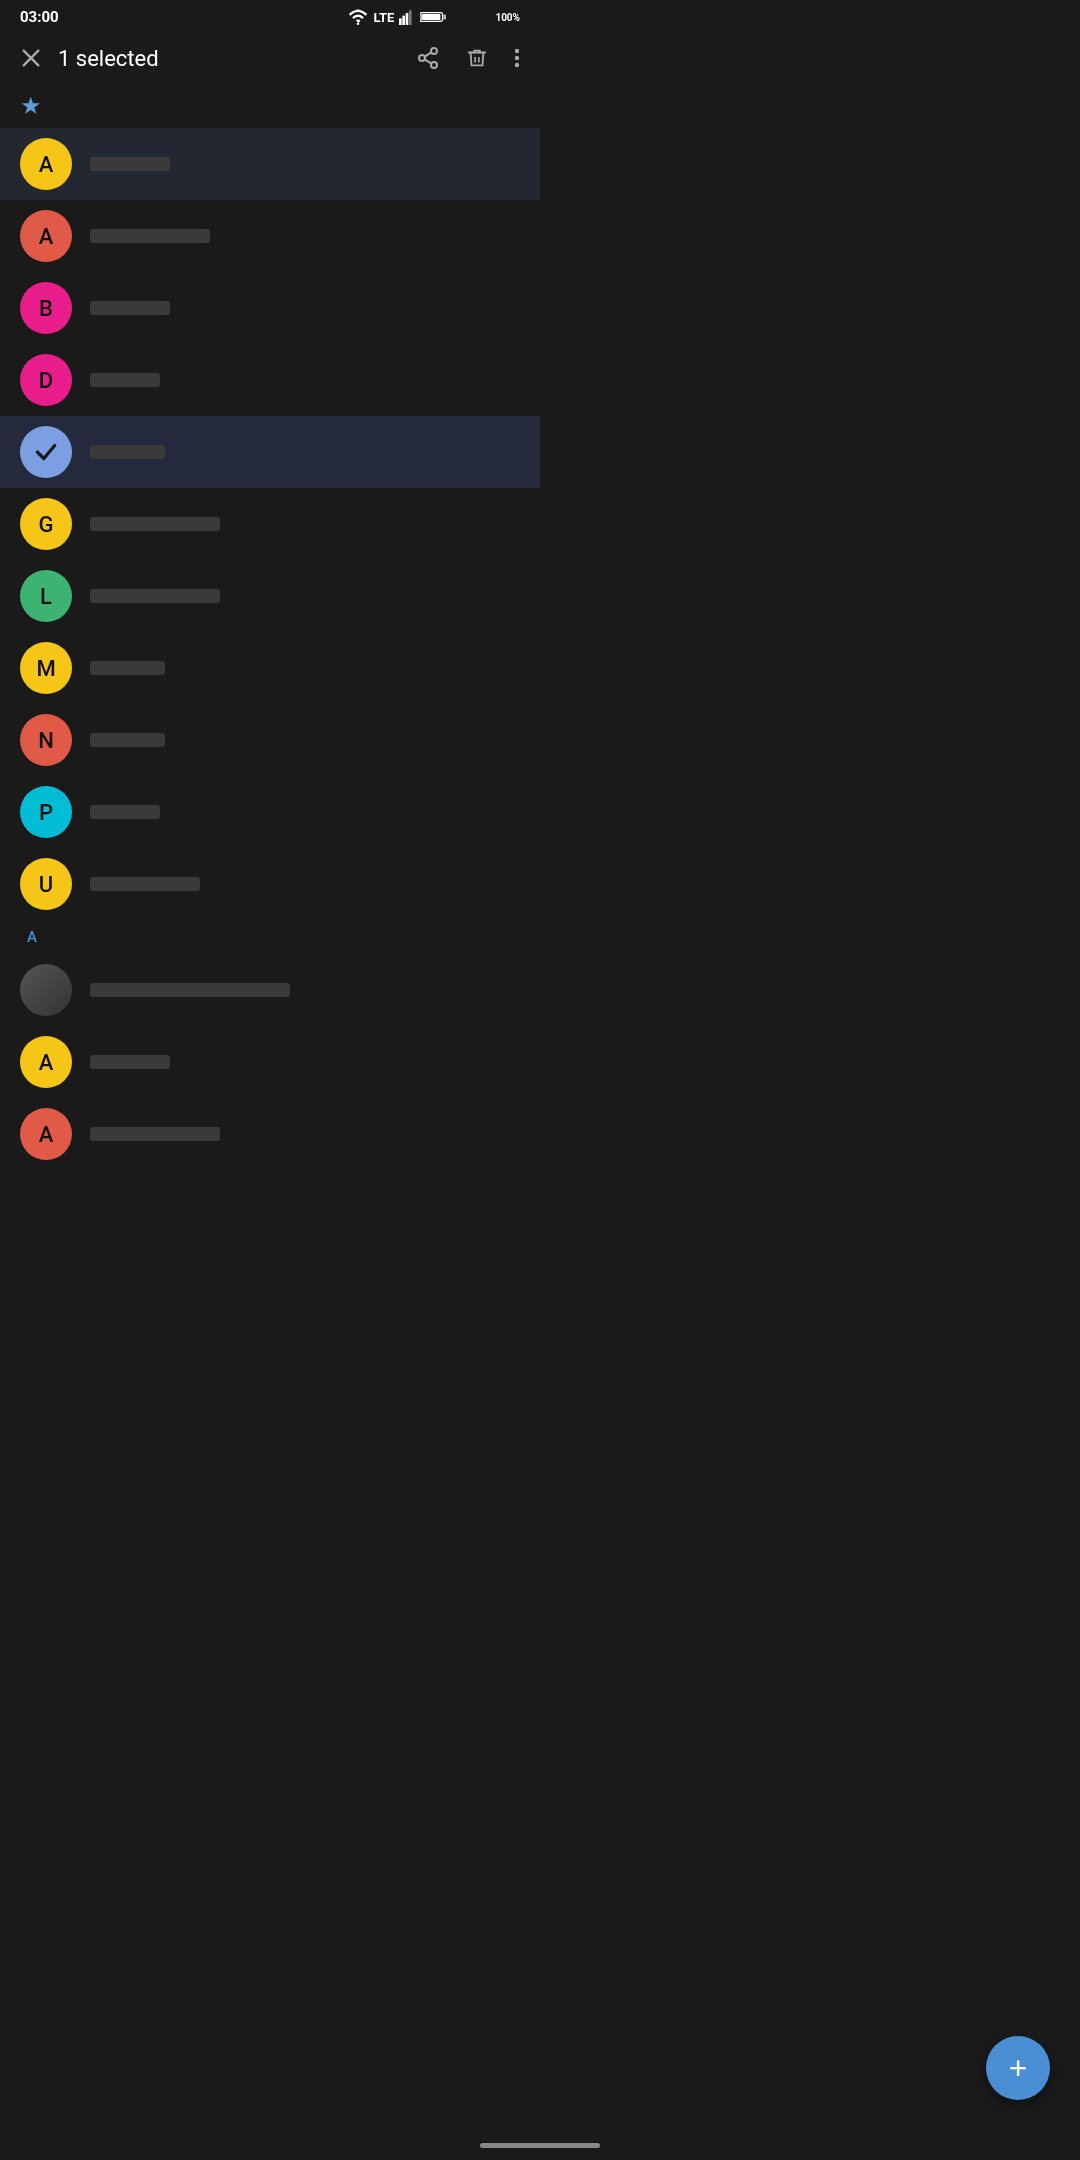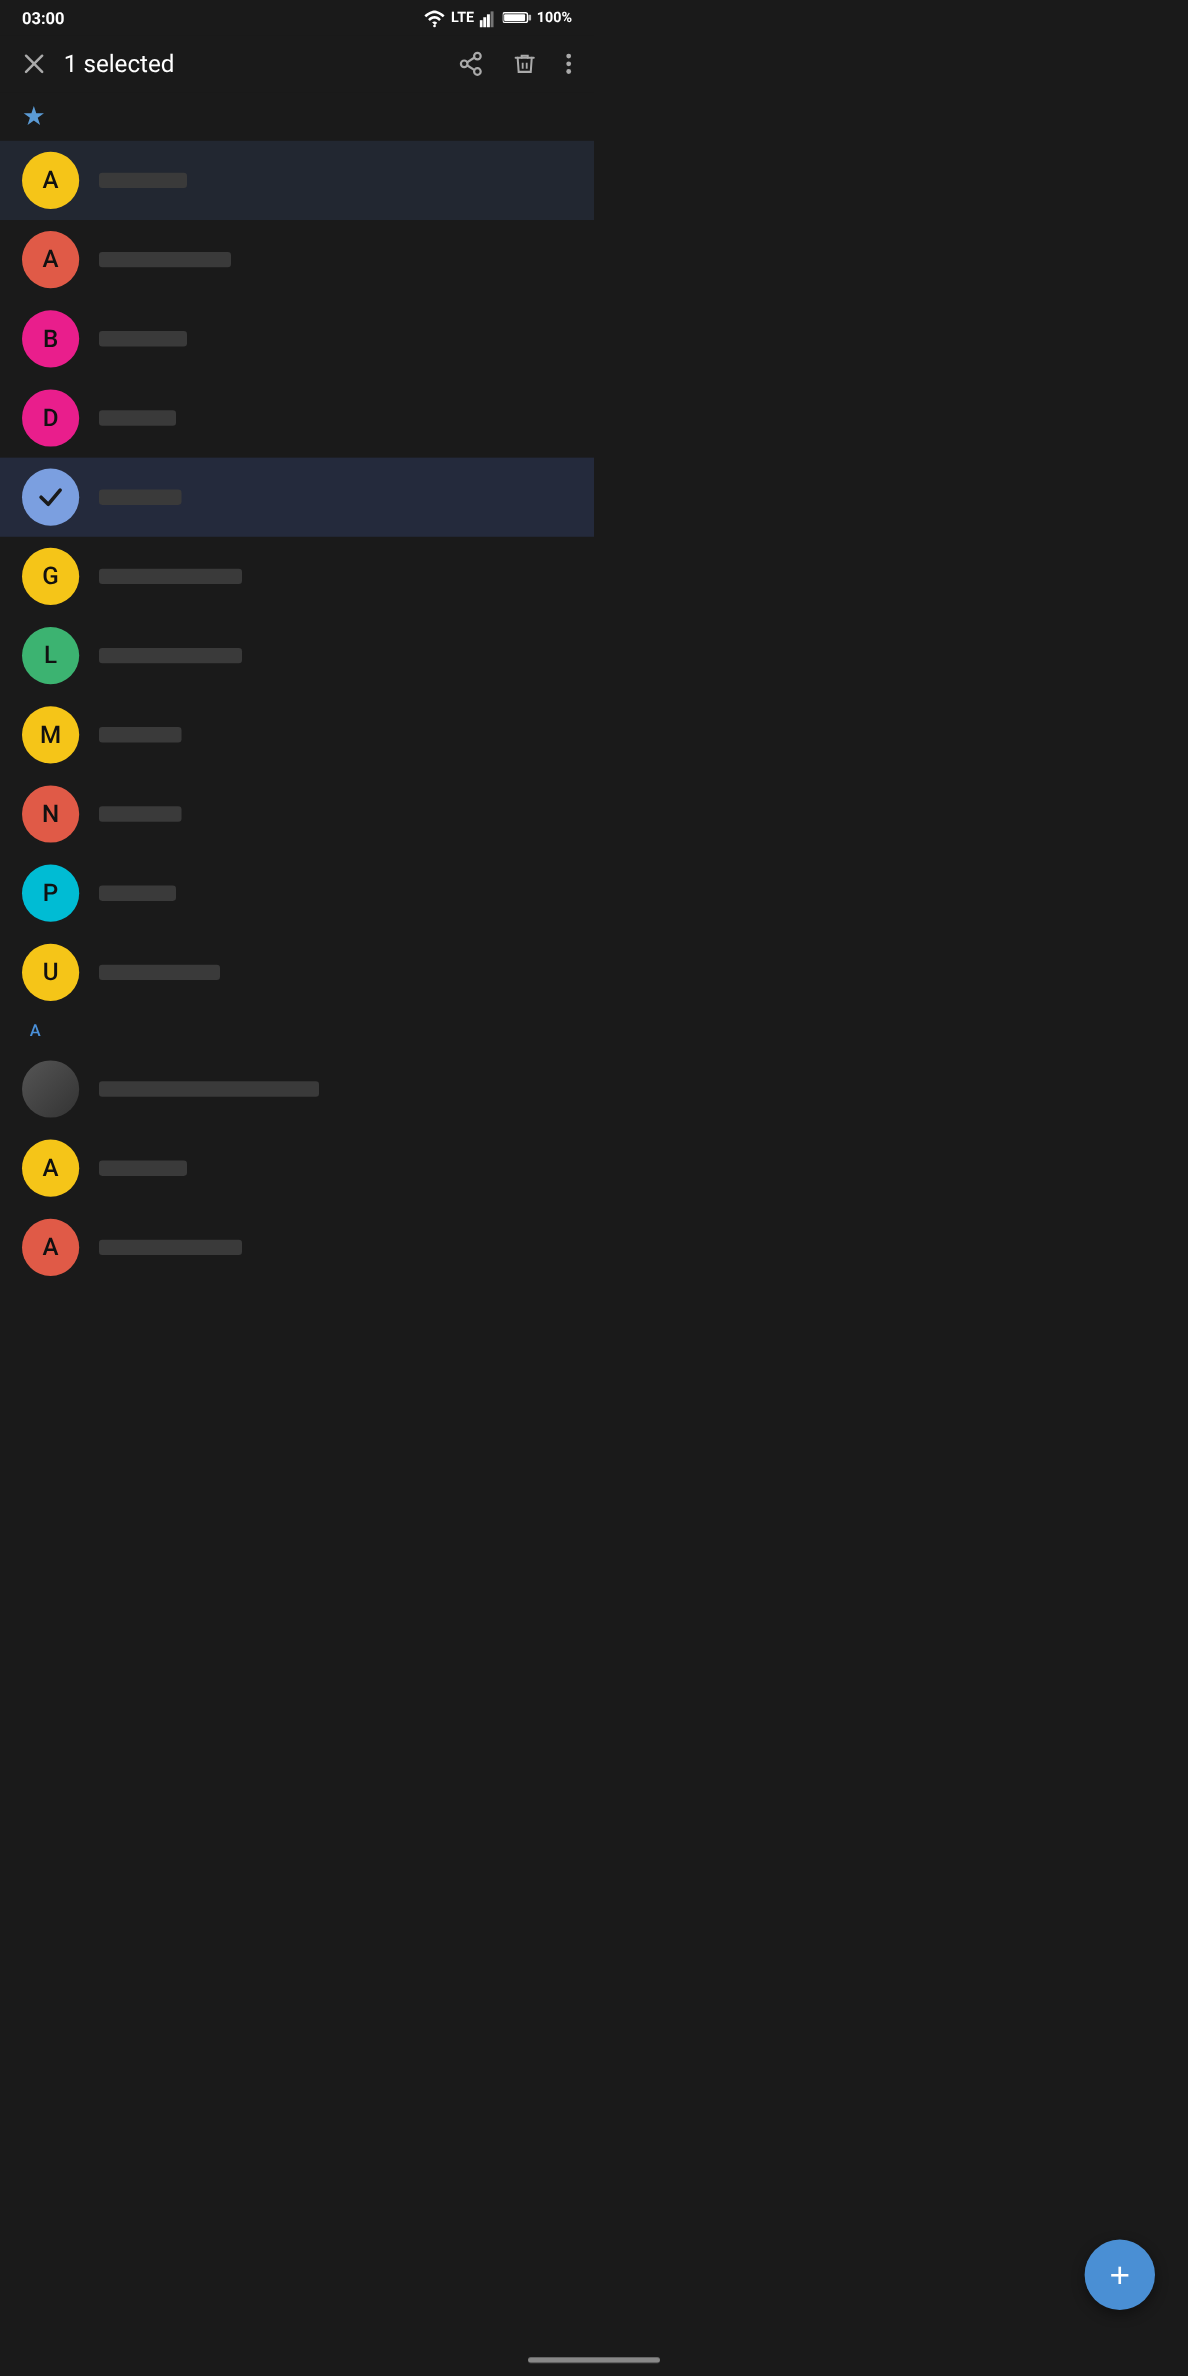--- a/index.html
+++ b/index.html
@@ -17,21 +17,21 @@
     
     .status-bar {
       display: flex;
       justify-content: space-between;
       align-items: center;
       padding: 8px 20px 6px;
       font-size: 15px;
       font-weight: 600;
     }
     .status-time { font-size: 15px; font-weight: 700; color: #fff; }
-    .status-icons { display: flex; align-items: flex-start; gap: 5px; }
+    .status-icons { display: flex; align-items: center; gap: 5px; }
     .status-icons span { font-size: 13px; color: #fff; }
 
     
     .action-bar {
       display: flex;
       align-items: center;
       padding: 10px 16px;
       gap: 12px;
       background: #1a1a1a;
     }
@@ -184,21 +184,21 @@
       <rect x="5" y="10" width="4" height="14" fill="white"></rect>
       <rect x="10" y="6" width="4" height="18" fill="white"></rect>
       <rect x="15" y="2" width="4" height="22" fill="white" opacity="0.4"></rect>
     </svg>
 
     <svg width="26" height="14" viewBox="0 0 30 14">
       <rect x="0" y="2" width="26" height="10" rx="2" ry="2" stroke="white" stroke-width="1.5" fill="none"></rect>
       <rect x="27" y="4" width="3" height="6" rx="1" fill="white" opacity="0.7"></rect>
       <rect x="1.5" y="3.5" width="22" height="7" rx="1" fill="white"></rect>
     </svg>
-    <span style="font-size:13px;font-weight:700;color:#fff;">100%</span>
+    <span style="font-size:10px;font-weight:700;color:#fff;margin-left:44px;">100%</span>
   </div>
 </div>
 
 <div class="action-bar">
   <button class="icon-btn">
     <svg width="22" height="22" viewBox="0 0 24 24">
       <line x1="4" y1="4" x2="20" y2="20" stroke="#aaa" stroke-width="2.5" stroke-linecap="round"></line>
       <line x1="20" y1="4" x2="4" y2="20" stroke="#aaa" stroke-width="2.5" stroke-linecap="round"></line>
     </svg>
   </button>

